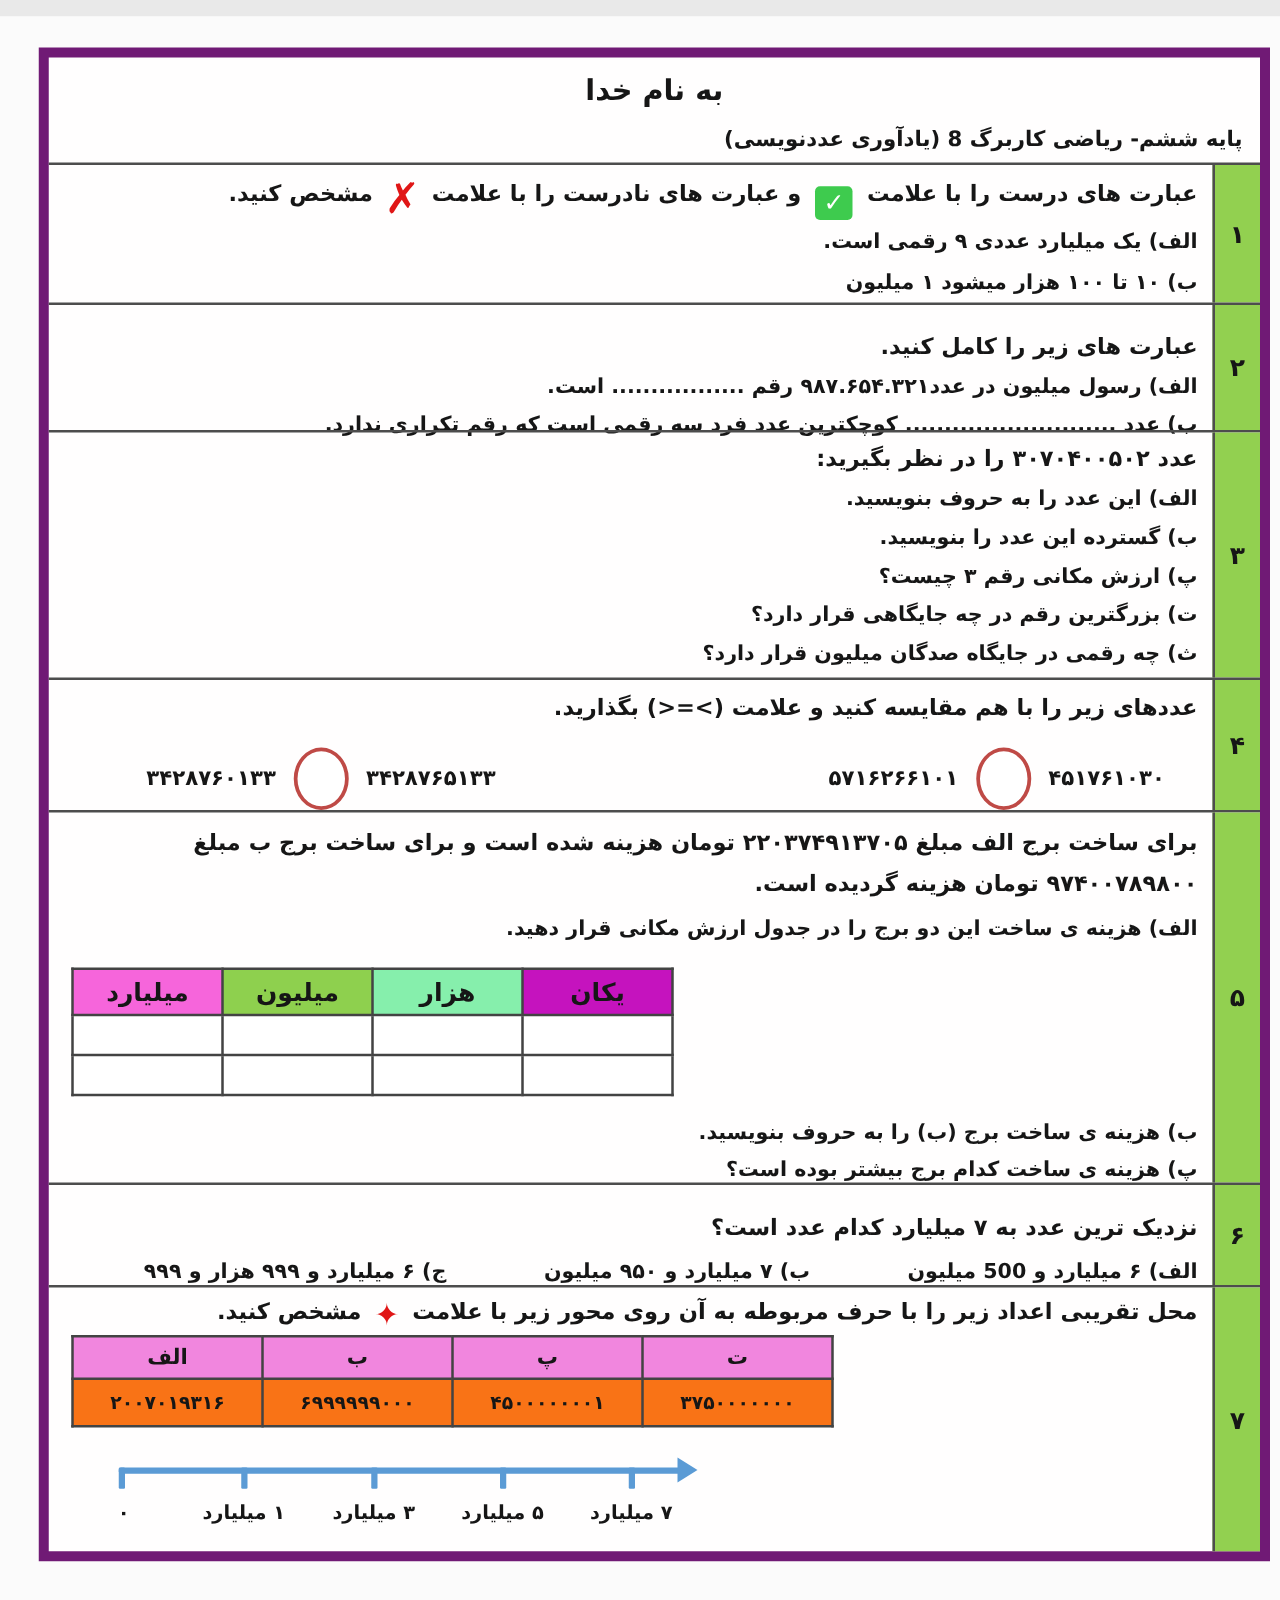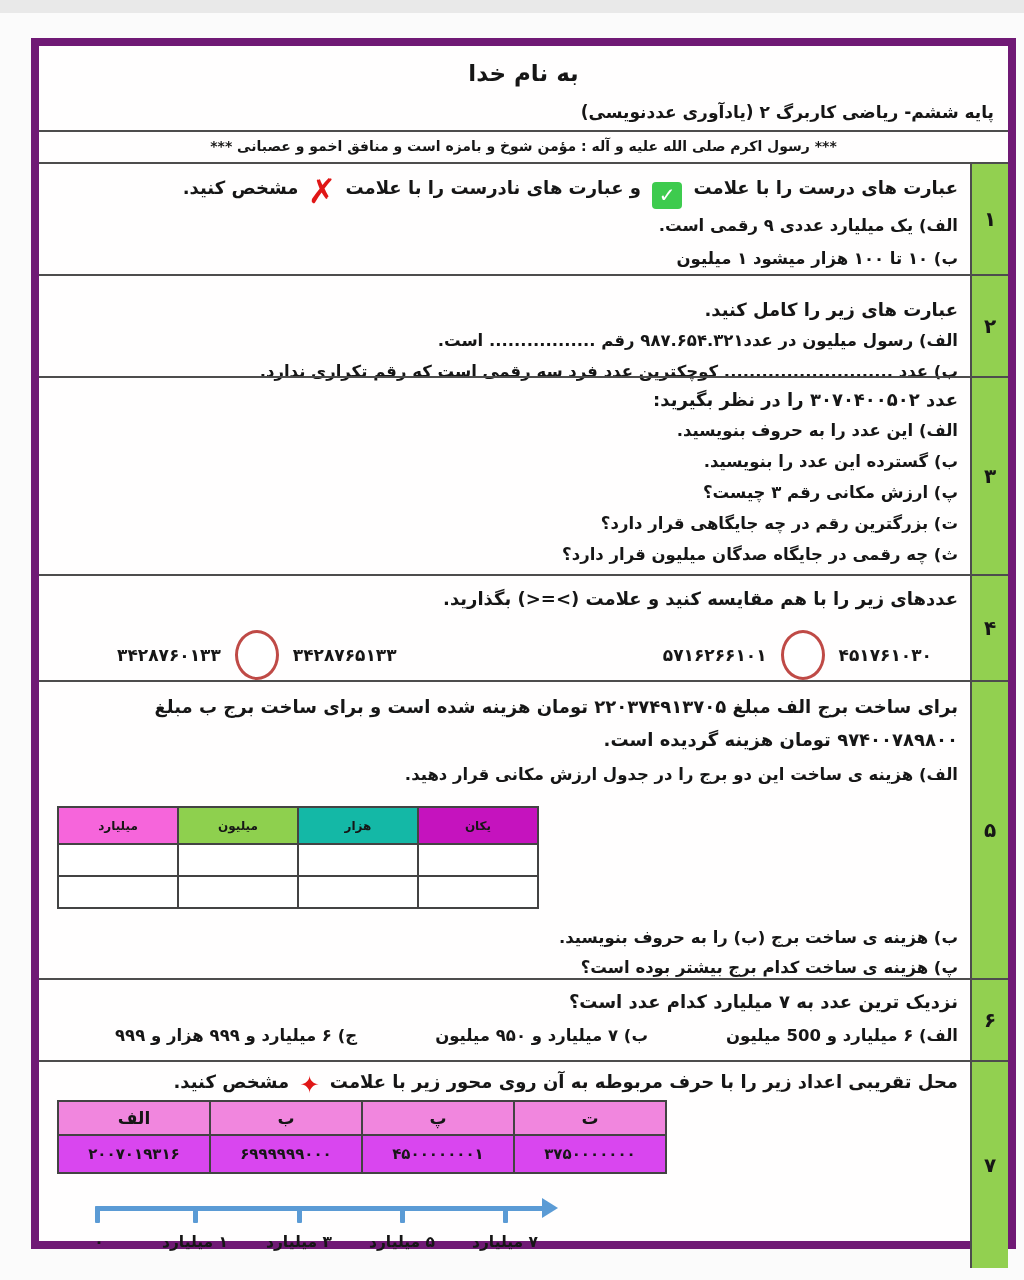--- a/index.html
+++ b/index.html
@@ -37,57 +37,56 @@
   .q4 .stem{padding-top:8px;line-height:30px}
   .pairs{display:flex;justify-content:space-between;margin-top:16px;padding:0 26px 0 66px}
   .pair{display:flex;align-items:center;gap:14px;font-weight:bold;font-size:17px;letter-spacing:2.5px}
   .cmp-circle{flex:none;width:38px;height:44px;border:3px solid #bf4a46;border-radius:50%;background:#fff}
 
   .q5 .stem{padding-top:8px;line-height:33px}
   .q5 .item{line-height:30px}
   .q5 .item-a{margin-top:4px}
   .pv-table{border-collapse:collapse;margin:16px auto 0 6px;direction:rtl}
   .pv-table th,.pv-table td{border:2px solid #434343;width:118px;text-align:center;padding:0}
-  .pv-table th{height:35px;font-size:12px;font-weight:bold}
+  .pv-table th{height:35px;font-size:20px;font-weight:bold}
   .pv-table td{height:30px;background:#fff}
   .h-yekan{background:#c513be}
-  .h-hezar{background:#14b8a6}
+  .h-hezar{background:#86efac}
   .h-million{background:#8ed04e}
   .h-billion{background:#f665db}
   .q5 .item-b{margin-top:14px}
 
-  .q6 .stem{padding-top:8px;line-height:28px}
+  .q6 .stem{padding-top:21px;line-height:28px}
   .options{display:flex;gap:78px;margin-top:6px;font-weight:bold;font-size:16.5px;line-height:28px}
 
   .q7 .stem{padding-top:5px;line-height:30px}
   .ans-table{border-collapse:collapse;margin:3px auto 0 6px;direction:rtl}
   .ans-table th,.ans-table td{border:2px solid #434343;width:150px;text-align:center;padding:0}
   .ans-table th{height:32px;background:#f186de;font-size:17px;font-weight:bold}
-  .ans-table td{height:36px;font-size:15px;font-weight:bold;letter-spacing:2px;background:#d946ef}
+  .ans-table td{height:36px;font-size:15px;font-weight:bold;letter-spacing:2px;background:#f97316}
 
   .numberline{position:relative;direction:ltr;width:540px;height:72px;margin:22px auto 0 44px}
   .nl-bar{position:absolute;left:0;top:10px;width:450px;height:5px;background:#5b9bd5;border-radius:2px}
   .nl-arrow{position:absolute;left:447px;top:2px;width:0;height:0;
             border-left:16px solid #5b9bd5;border-top:10px solid transparent;border-bottom:10px solid transparent}
   .nl-tick{position:absolute;top:10px;width:5px;height:17px;background:#5b9bd5;border-radius:1px}
   .nl-label{position:absolute;top:37px;transform:translateX(-50%);font-size:15.5px;font-weight:bold;
             white-space:nowrap;direction:rtl}
 </style>
 </head>
 <body>
 
 <div class="top-strip"></div>
 
 <div class="sheet">
 
   <div class="header-row">
     <div class="doc-title">به نام خدا</div>
-    <div class="doc-subtitle">پایه ششم- ریاضی کاربرگ ۲ (یادآوری عددنویسی)</div>
-  </div>
-  <div class="hadith-row">*** رسول اکرم صلی الله علیه و آله :  مؤمن شوخ و بامزه است و منافق اخمو و عصبانی ***</div>
+    <div class="doc-subtitle">پایه ششم- ریاضی کاربرگ 8 (یادآوری عددنویسی)</div>
+  </div>
 
   <div class="qrow q1" style="height:110px">
     <div class="qnum">۱</div>
     <div class="qbody">
       <div class="stem">
         <span>عبارت های درست را با علامت</span>
         <span class="check-box">✓</span>
         <span>و عبارت های نادرست را با علامت</span>
         <span class="cross">✗</span>
         <span>مشخص کنید.</span>

